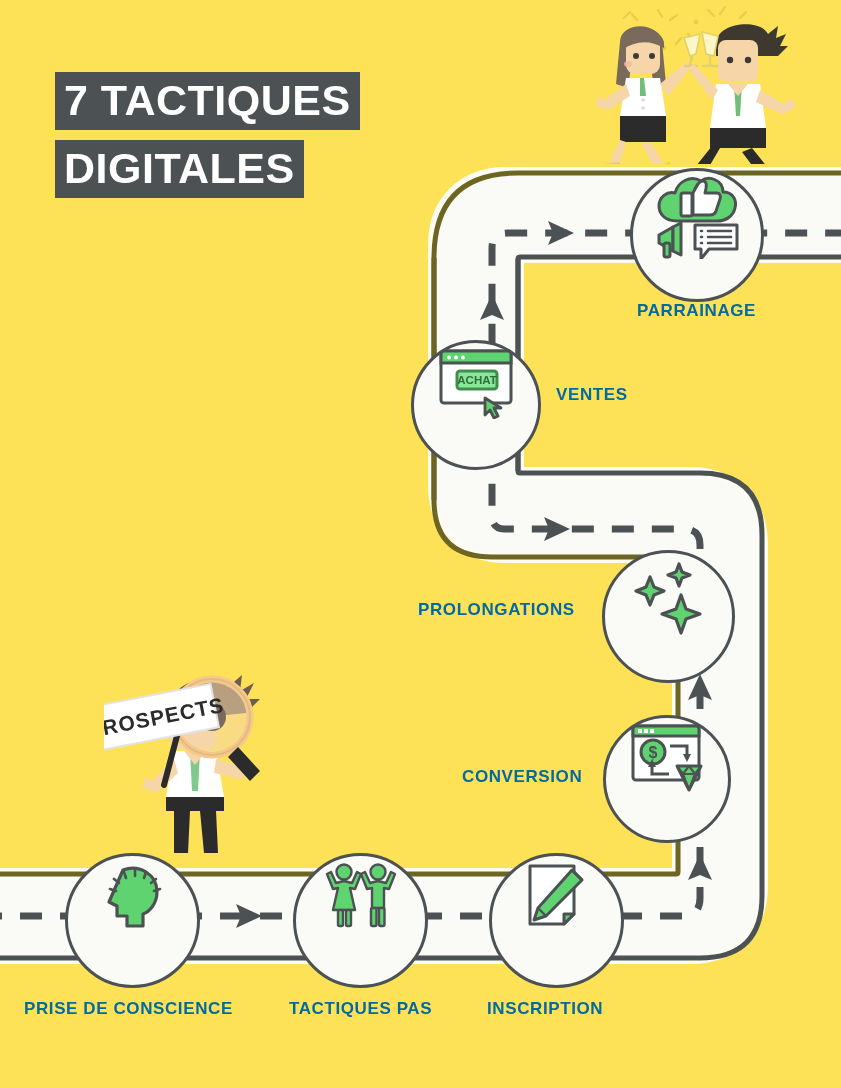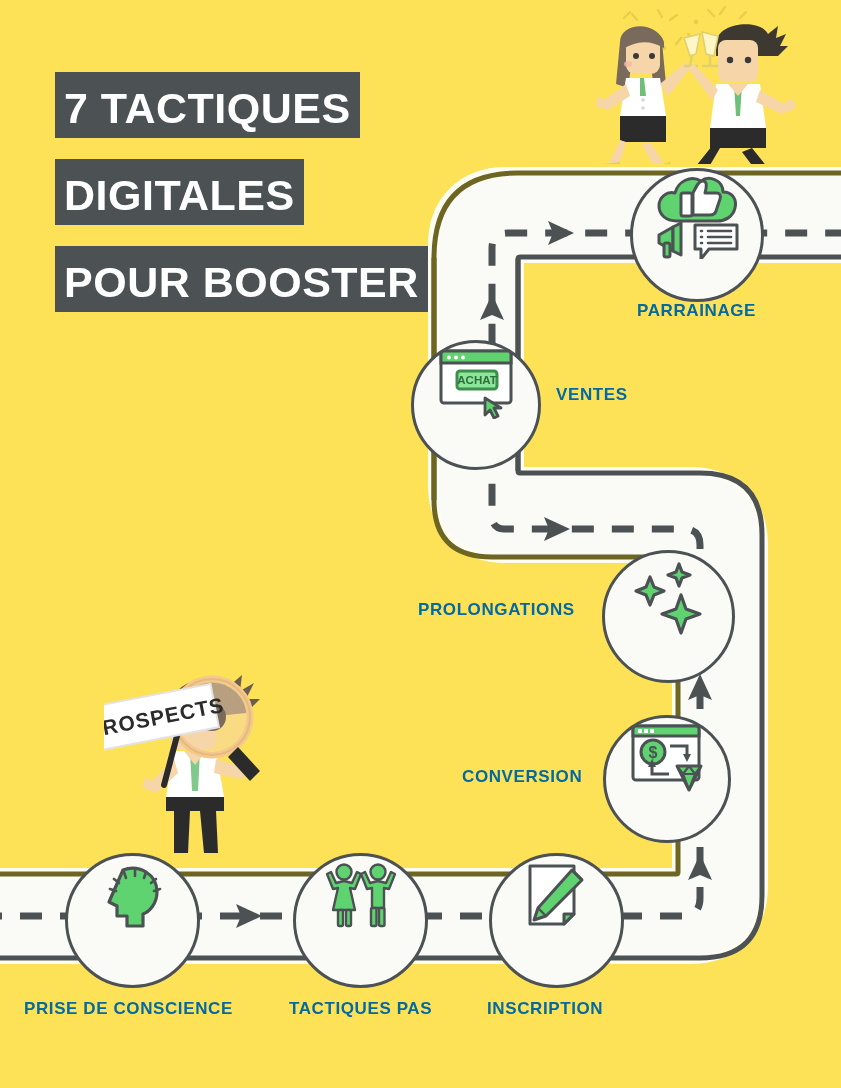--- a/index.html
+++ b/index.html
@@ -33,22 +33,22 @@
     align-items: flex-start;
   }
   .title-line {
     display: inline-block;
     background: #4C5254;
     color: #ffffff;
     font-weight: bold;
     font-size: 43px;
     line-height: 48px;
     letter-spacing: 0.5px;
-    padding: 12px 9px 6px 9px;
-    margin-bottom: 21px;
+    padding: 4px 9px 6px 9px;
+    margin-bottom: 10px;
     white-space: nowrap;
   }
 
   
   .stage-label {
     position: absolute;
     color: #0369a1;
     font-weight: bold;
     font-size: 17px;
     letter-spacing: 0.6px;
@@ -162,21 +162,20 @@
 
       <polygon points="480,320 492,294 504,320 492,315"></polygon>
 
       <polygon points="548,221 574,233 548,245 553,233"></polygon>
     </g>
   </svg>
 
   <div class="title-block">
     <span class="title-line">7 TACTIQUES</span>
     <span class="title-line">DIGITALES</span>
-    <span class="title-line">POUR BOOSTER</span>
   </div>
 
   <div class="stage-label lbl-parrainage">PARRAINAGE</div>
   <div class="stage-label lbl-ventes">VENTES</div>
   <div class="stage-label lbl-prolong">PROLONGATIONS</div>
   <div class="stage-label lbl-conversion">CONVERSION</div>
   <div class="stage-label lbl-prise">PRISE DE CONSCIENCE</div>
   <div class="stage-label lbl-premiers">TACTIQUES PAS</div>
   <div class="stage-label lbl-inscription">INSCRIPTION</div>
 

